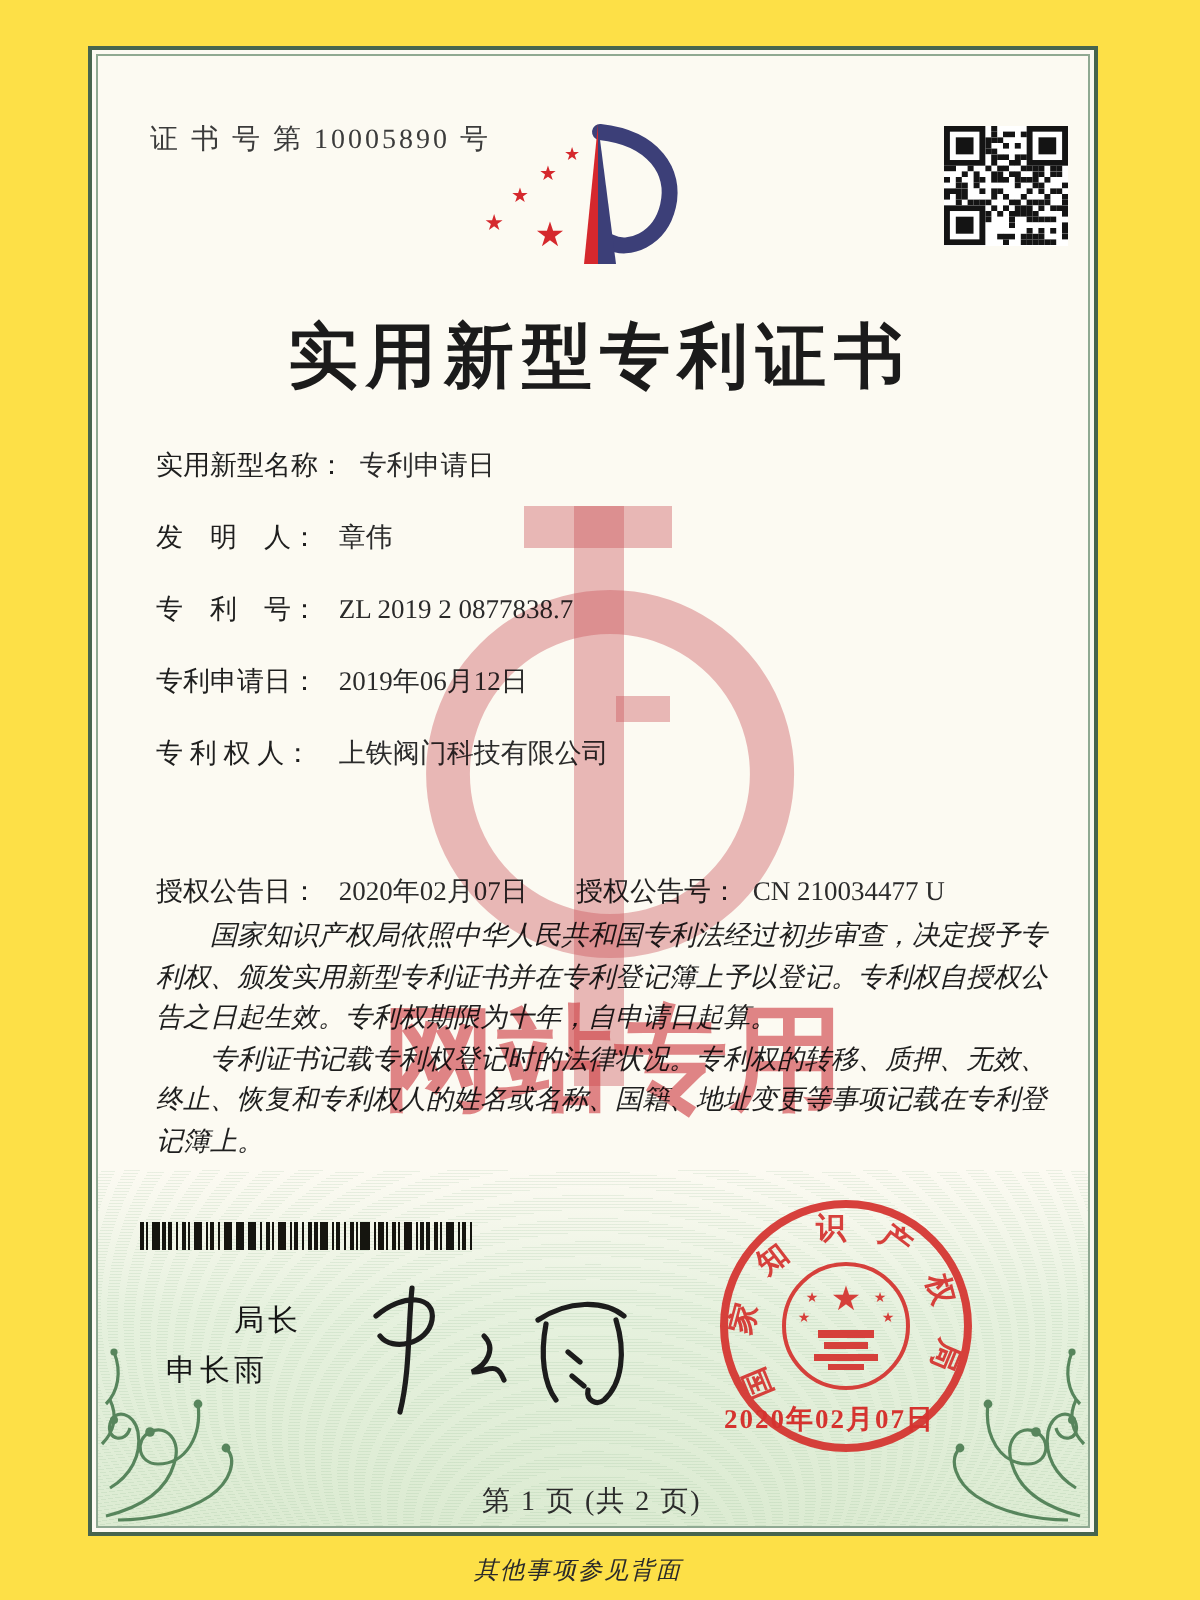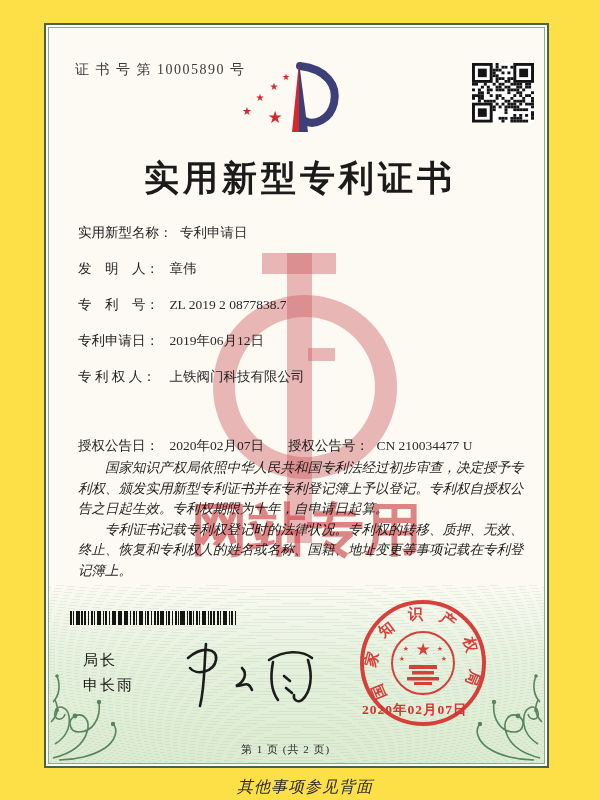--- a/index.html
+++ b/index.html
@@ -54,31 +54,31 @@
     background:
       repeating-linear-gradient(90deg,#15150f 0 1px,transparent 1px 3px),
       repeating-linear-gradient(90deg,#15150f 0 2px,transparent 2px 7px),
       repeating-linear-gradient(90deg,#15150f 0 1px,transparent 1px 11px);
   }
   .director-title,.director-name{
     position:absolute; left:83px;
     font-family:"Liberation Sans","DejaVu Sans",sans-serif;
     font-size:15px; font-weight:500; color:#161616; letter-spacing:2px;
   }
-  .director-title{top:651px;}
+  .director-title{top:651px;margin-left:34px;}
   .director-name{top:676px;}
   .signature{position:absolute; left:172px; top:634px; width:150px; height:85px;}
   .seal{position:absolute; left:357px; top:599px; width:132px; height:132px; opacity:.93;}
   .seal-date{
     position:absolute; left:362px; top:701px; width:130px;
     color:#d5332f; font-size:13.5px; font-weight:600; letter-spacing:1px;
   }
-  .page-info{position:absolute; left:241px; top:742px; font-size:11px; color:#2c2c2c; letter-spacing:1px;}
+  .page-info{position:absolute; left:241px; top:742px; font-size:14px; color:#2c2c2c; letter-spacing:1px;}
   .back-note{
-    position:absolute; left:237px; top:777px; font-size:16px; font-style:italic; color:#2a2a2a; letter-spacing:1px;
+    position:absolute; left:237px; top:777px; font-size:12px; font-style:italic; color:#2a2a2a; letter-spacing:1px;
   }
   .wm-layer{position:absolute; inset:0; pointer-events:none; mix-blend-mode:multiply;}
   .wm-logo{position:absolute; left:0; top:0;}
   .wm-text{
     position:absolute; left:191px; top:492px; width:230px;
     font-family:"Liberation Sans","DejaVu Sans",sans-serif;
     font-size:57px; font-weight:bold; letter-spacing:1px;
     color:rgba(208,62,70,0.62); white-space:nowrap;
   }
 </style>

